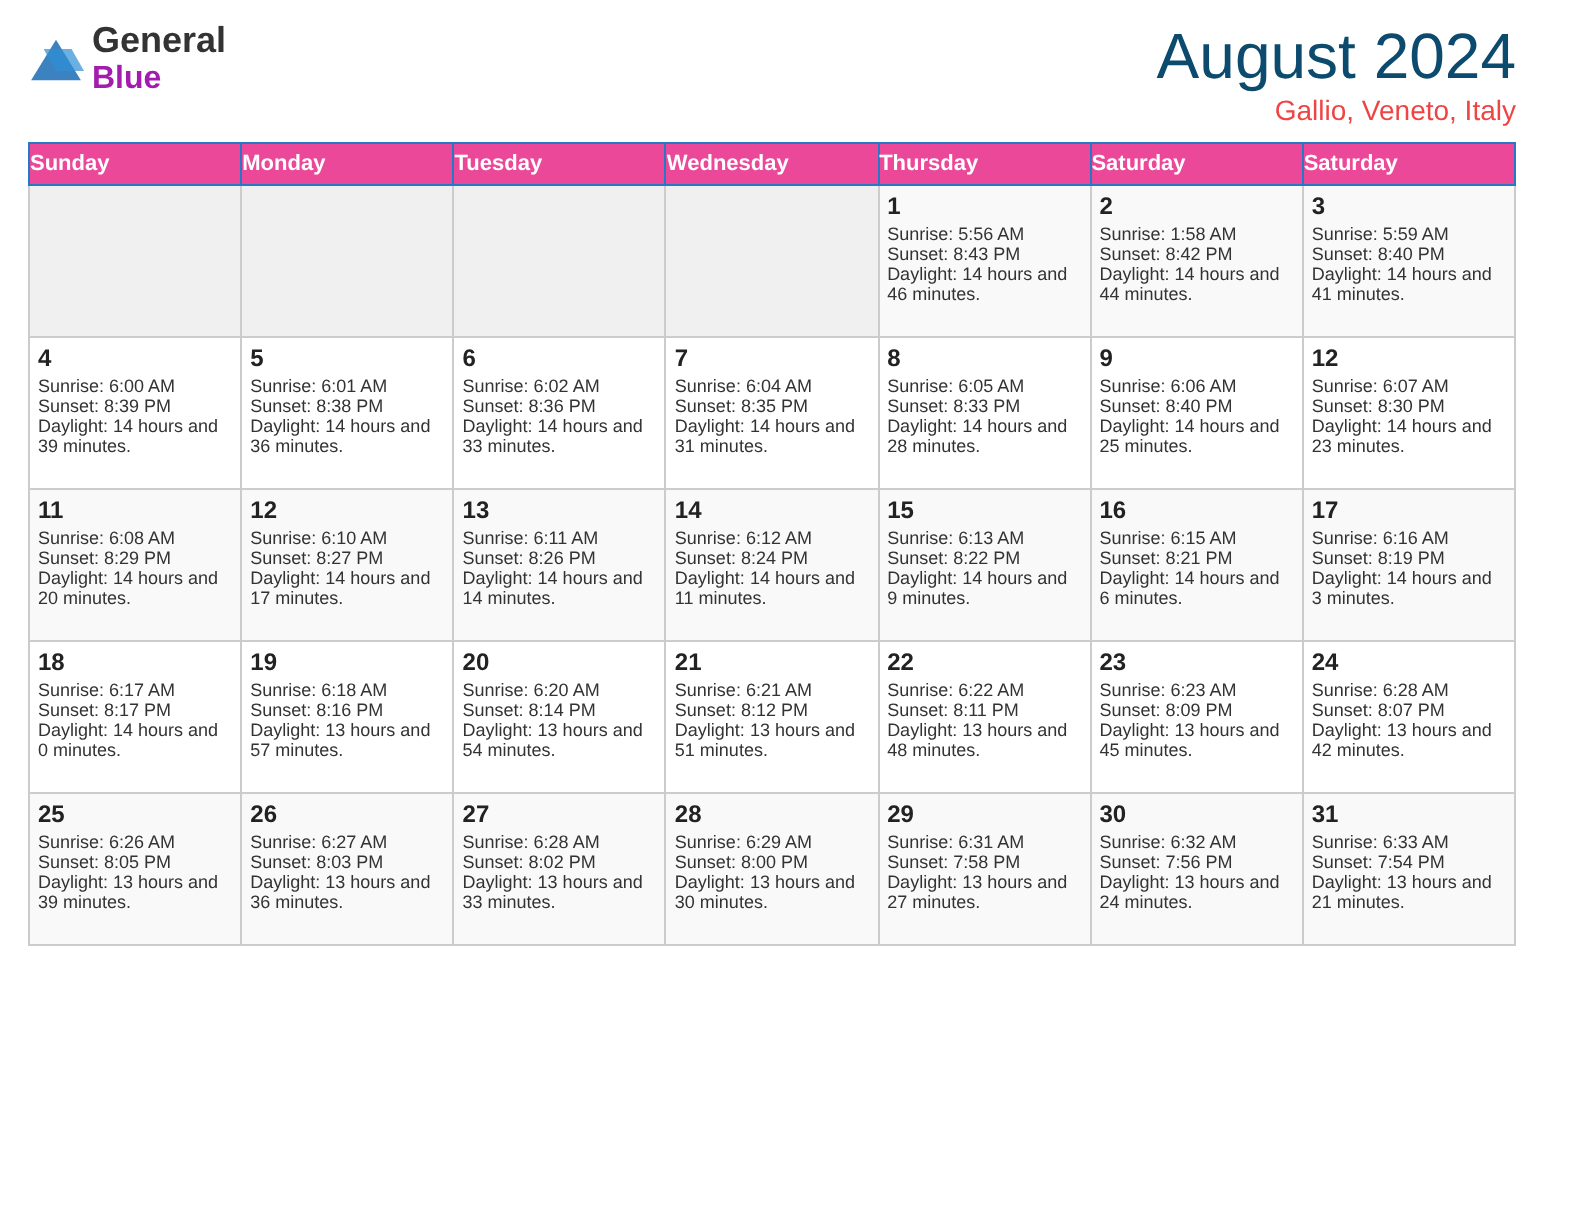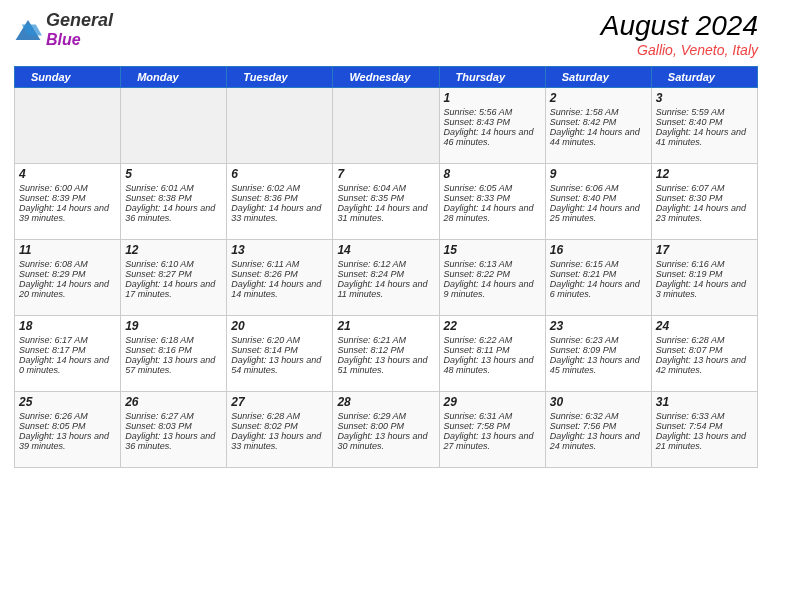--- a/index.html
+++ b/index.html
@@ -6,60 +6,59 @@
     body {
       font-family: Arial, sans-serif;
       background: #fff;
       width: 792px;
       height: 612px;
       overflow: hidden;
     }
     .container {
       width: 772px;
       padding: 10px 14px 8px 14px;
-      font-style: italic;
     }
     .header-row {
       display: flex;
       justify-content: space-between;
       align-items: flex-start;
       margin-bottom: 8px;
     }
     .logo {
       display: flex;
       align-items: center;
       gap: 4px;
     }
     .logo-icon {
       width: 28px;
       height: 24px;
     }
     .title-block {
       text-align: right;
     }
     .month-title {
-      font-size: 28px;
+      font-size: 32px;
       font-weight: normal;
-      color: #000000;
+      color: #0c4a6e;
     }
     .subtitle {
       font-size: 14px;
       color: #ef4444;
     }
     table {
       width: 100%;
       border-collapse: collapse;
       table-layout: fixed;
     }
     thead tr th {
-      background-color: #1d4ed8;
+      background-color: #ec4899;
       color: #fff;
       font-size: 11px;
       font-weight: bold;
-      padding: 4px 16px;
+      padding: 4px 0;
       text-align: left;
       border: 1px solid #2778c4;
     }
     tbody tr td {
       border: 1px solid #ccc;
       vertical-align: top;
       padding: 3px 4px;
       font-size: 9px;
       color: #333;
       height: 76px;

